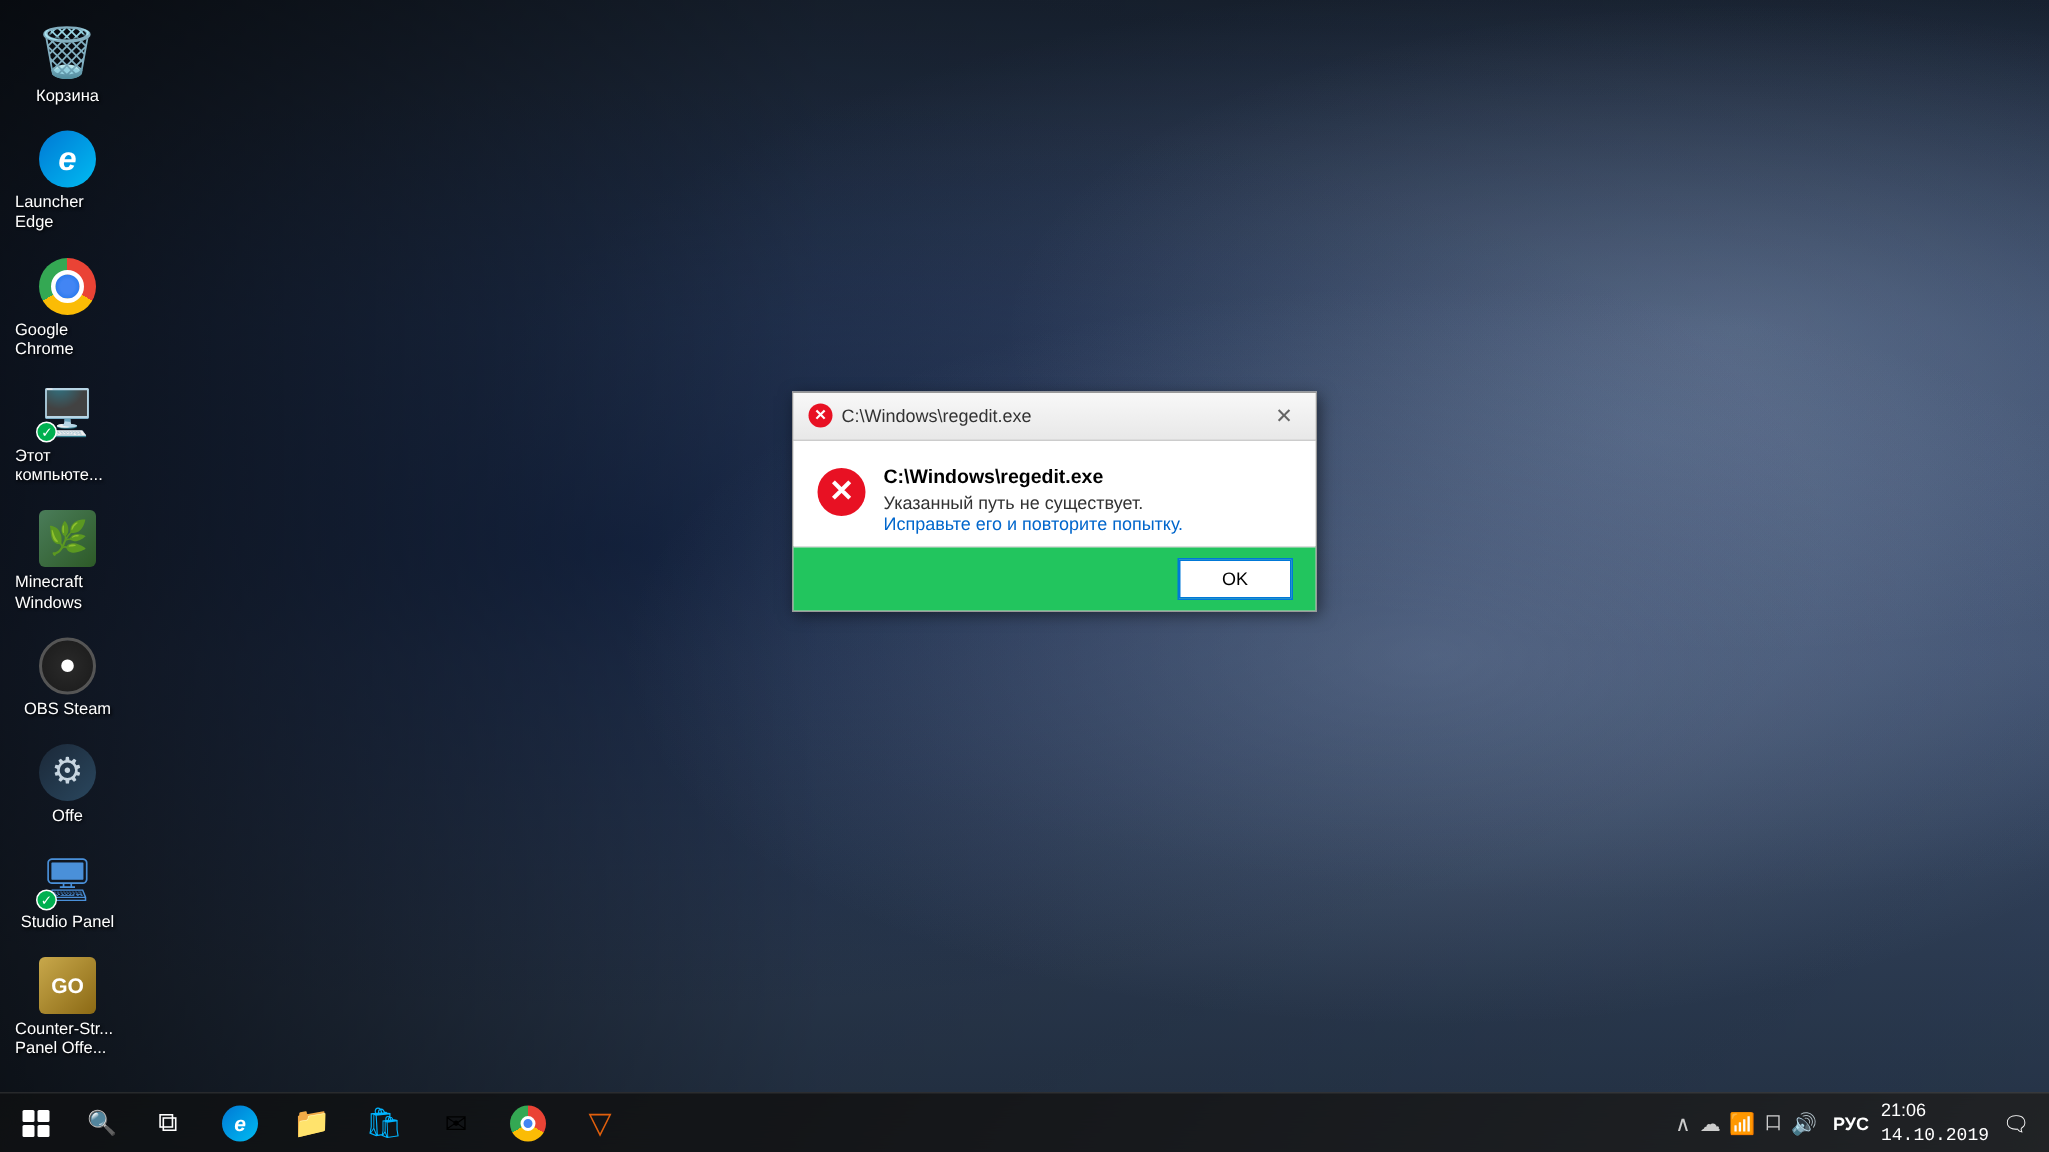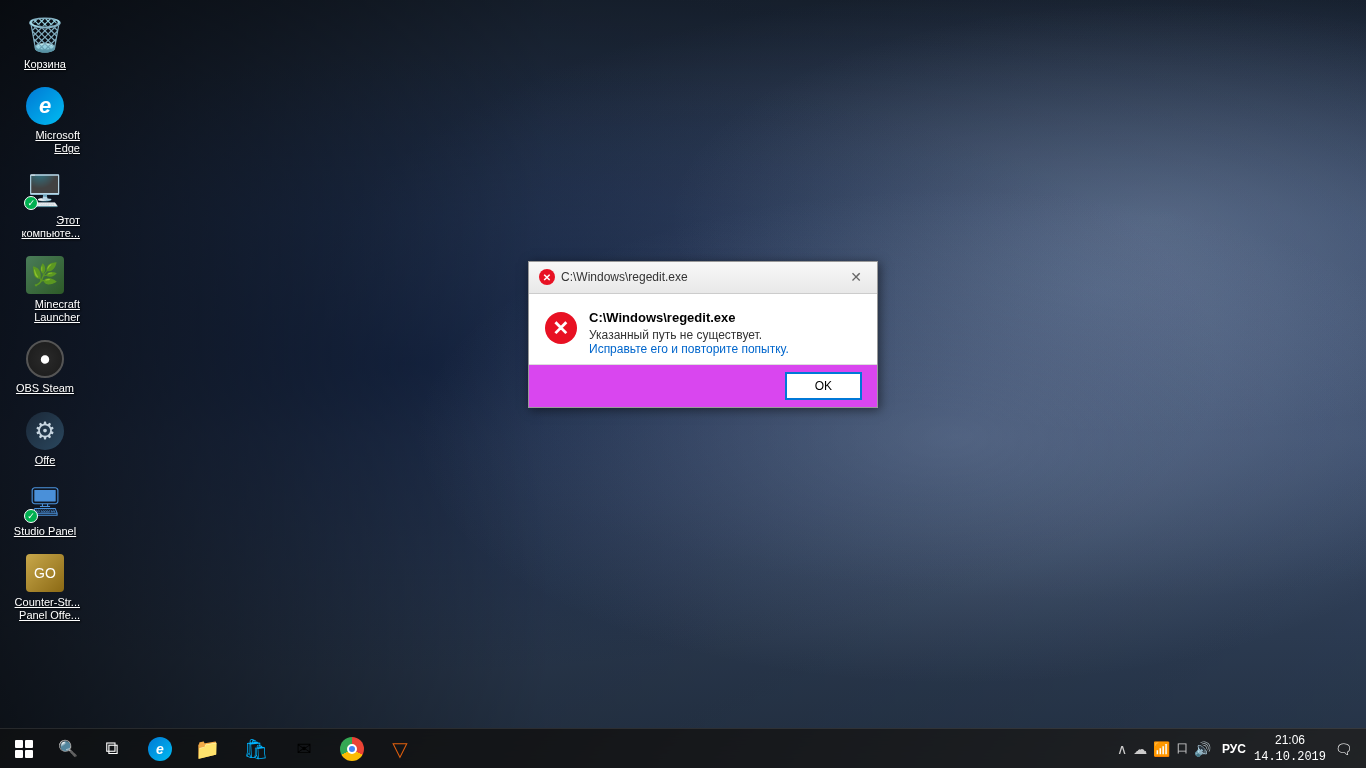--- a/index.html
+++ b/index.html
@@ -70,25 +70,24 @@
       align-items: center;
       justify-content: center;
       font-size: 28px;
       margin-bottom: 3px;
       position: relative;
     }
 
     .icon-label {
       color: white;
       font-size: 11px;
-      text-align: right;
+      text-align: left;
       text-shadow: 1px 1px 2px rgba(0,0,0,0.9);
       line-height: 1.2;
       word-break: break-word;
-      text-decoration: underline;
     }
 
     
     .icon-edge {
       width: 38px;
       height: 38px;
       background: linear-gradient(135deg, #0078d4, #00bcf2);
       border-radius: 50%;
       display: flex;
       align-items: center;
@@ -168,21 +167,21 @@
     .icon-csgo {
       width: 38px;
       height: 38px;
       background: linear-gradient(135deg, #c8a84b, #8b6914);
       border-radius: 4px;
       display: flex;
       align-items: center;
       justify-content: center;
       color: white;
       font-size: 14px;
-      font-weight: normal;
+      font-weight: bold;
     }
 
     
     .taskbar {
       position: absolute;
       bottom: 0;
       left: 0;
       right: 0;
       height: 40px;
       background: rgba(10, 10, 10, 0.85);
@@ -242,21 +241,21 @@
       font-size: 12px;
     }
 
     .tray-icon {
       font-size: 14px;
       cursor: pointer;
       color: #ccc;
     }
 
     .clock-area {
-      text-align: center;
+      text-align: left;
       cursor: pointer;
     }
 
     .clock-time {
       color: white;
       font-size: 12px;
       line-height: 1.4;
     }
 
     .clock-date {
@@ -388,21 +387,21 @@
       font-size: 12px;
       color: #333;
     }
 
     .dialog-msg-hint {
       font-size: 12px;
       color: #0066cc;
     }
 
     .dialog-footer {
-      background: #d946ef;
+      background: #22c55e;
       padding: 8px 16px;
       display: flex;
       justify-content: flex-end;
       border-top: 1px solid #ddd;
     }
 
     .dialog-ok-btn {
       padding: 5px 28px;
       background: white;
       border: 1px solid #0078d7;
@@ -498,39 +497,45 @@
       <div class="icon-img">
         <span style="font-size:32px;">🗑️</span>
       </div>
       <span class="icon-label">Корзина</span>
     </div>
 
     <div class="desktop-icon">
       <div class="icon-img">
         <div class="icon-edge">e</div>
       </div>
-      <span class="icon-label">Microsoft Edge</span>
-    </div>
-
+      <span class="icon-label">Launcher Edge</span>
+    </div>
+
+    <div class="desktop-icon">
+      <div class="icon-img">
+        <div class="icon-chrome"></div>
+      </div>
+      <span class="icon-label">Google Chrome</span>
+    </div>
 
     <div class="desktop-icon">
       <div class="icon-img">
         <div style="position:relative;">
           <span class="icon-computer">🖥️</span>
           <div class="check-overlay">✓</div>
         </div>
       </div>
       <span class="icon-label">Этот компьюте...</span>
     </div>
 
     <div class="desktop-icon">
       <div class="icon-img">
         <div class="icon-minecraft">🌿</div>
       </div>
-      <span class="icon-label">Minecraft Launcher</span>
+      <span class="icon-label">Minecraft Windows</span>
     </div>
 
     <div class="desktop-icon">
       <div class="icon-img">
         <div class="icon-obs">⏺</div>
       </div>
       <span class="icon-label">OBS Steam</span>
     </div>
 
     <div class="desktop-icon">

